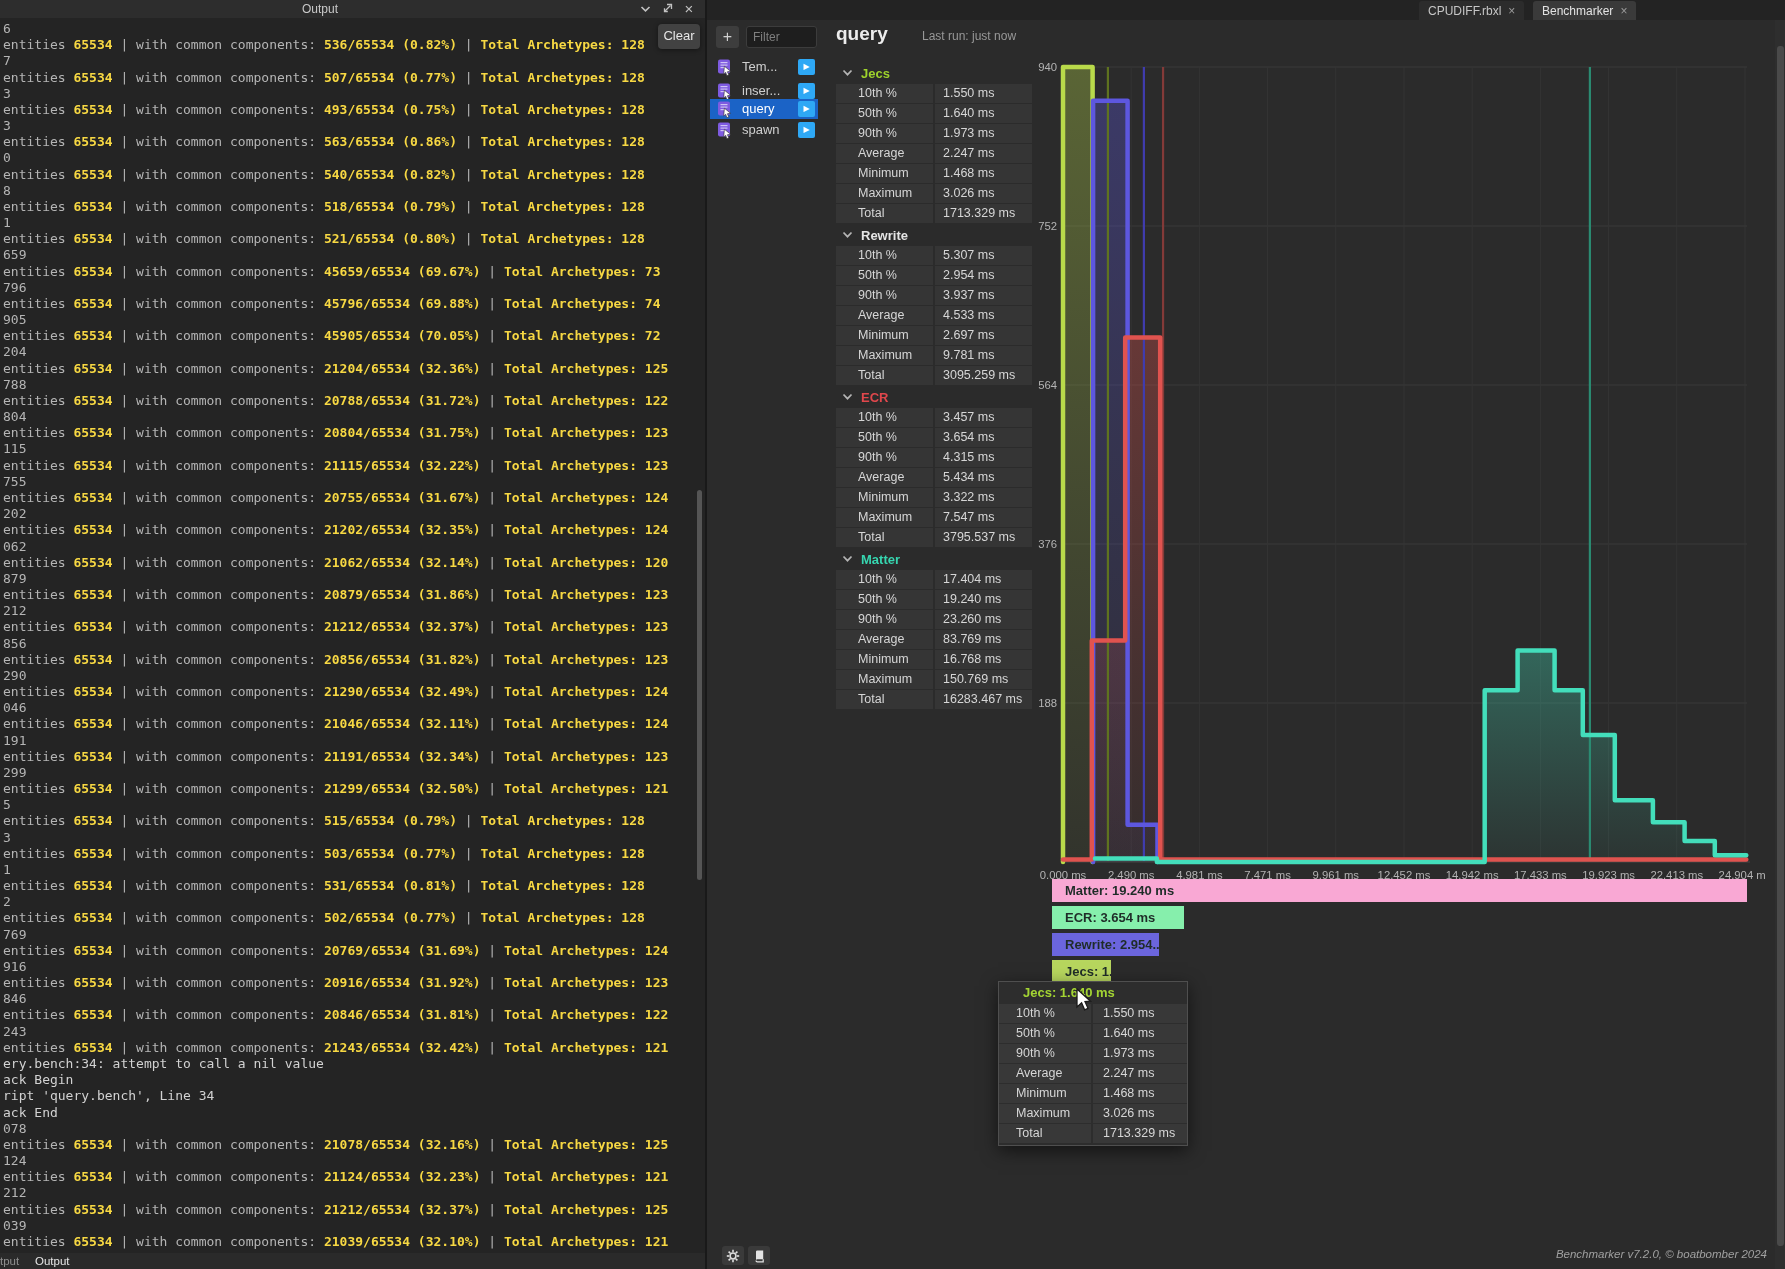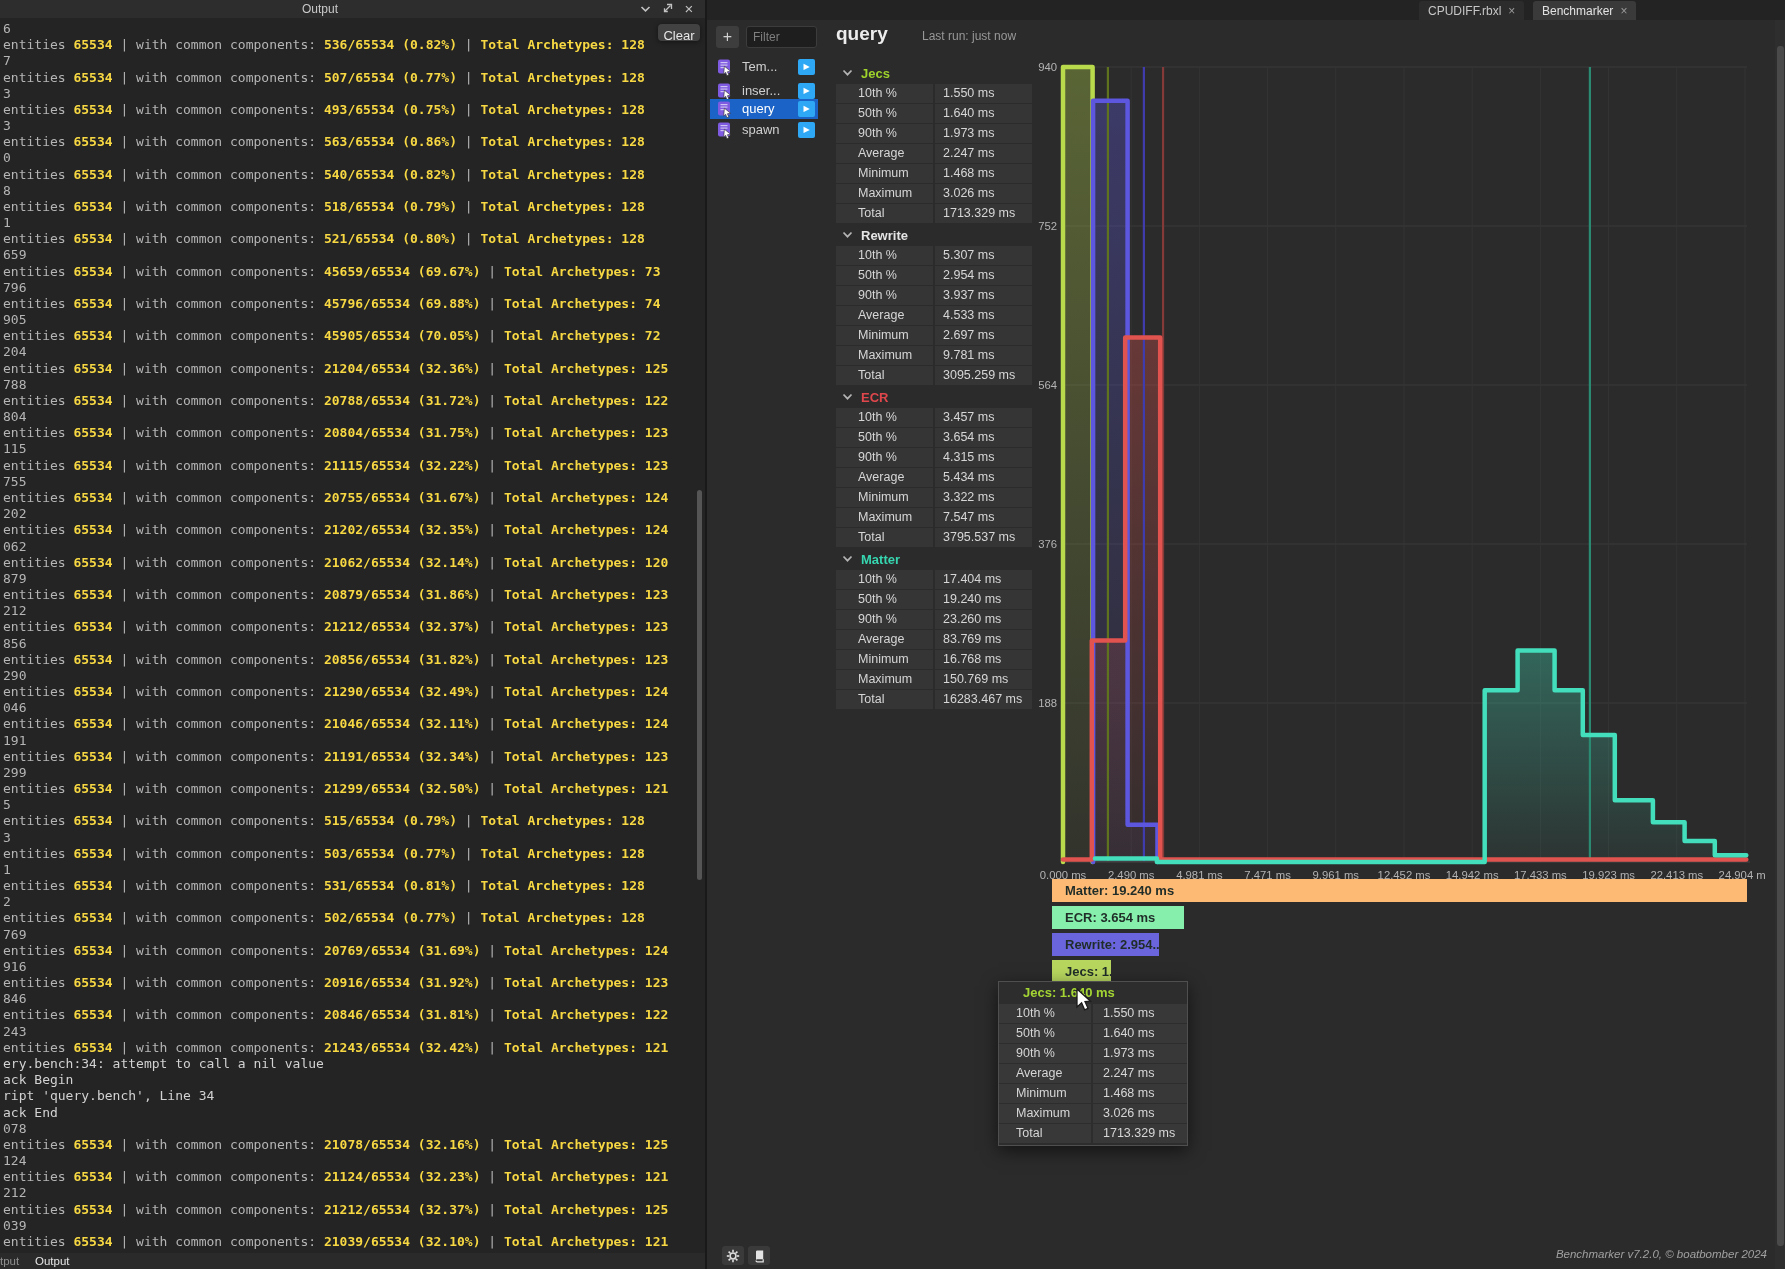--- a/index.html
+++ b/index.html
@@ -9,21 +9,21 @@
   
   .output-panel{position:absolute;left:0;top:0;width:705px;height:1253px;background:#242424;}
   .output-header{position:absolute;left:0;top:0;width:705px;height:18px;background:#2d2d2d;}
   .output-title{position:absolute;left:0;top:0;width:640px;text-align:center;font-size:12px;color:#c9c9c9;line-height:18px;}
   .win-icons{position:absolute;right:10px;top:0;height:18px;display:flex;gap:10px;align-items:center;}
   .win-icons .wicon{width:12px;height:12px;display:flex;align-items:center;justify-content:center;color:#c2c2c2;font-size:13px;line-height:12px;}
   .log{position:absolute;left:3px;top:21px;width:690px;font-family:"DejaVu Sans Mono","Liberation Mono",monospace;
        font-size:13px;line-height:16.18px;white-space:pre;}
   .logline{height:16.18px;overflow:hidden;}
   .lg{color:#b5b5b5;} .ly{color:#f7d843;font-weight:bold;} .le{color:#d2d2d2;}
-  .clear-btn{position:absolute;left:658px;top:24px;width:42px;height:17px;background:#424242;border-radius:4px;
+  .clear-btn{position:absolute;left:658px;top:24px;width:42px;height:25px;background:#424242;border-radius:4px;
        color:#e6e6e6;font-size:13px;text-align:center;line-height:23px;box-shadow:0 1px 5px rgba(0,0,0,.45);z-index:3;}
   .output-scrollbar{position:absolute;left:695px;top:20px;width:9px;height:1230px;}
   .output-scrollbar .thumb{position:absolute;left:2px;top:470px;width:5px;height:390px;background:#555;border-radius:3px;}
   .bottom-dock{position:absolute;left:0;top:1253px;width:705px;height:16px;background:#2a2a2a;}
   .dock-tab{position:absolute;top:0;line-height:16px;font-size:11.5px;color:#8f8f8f;}
   .dock-tab.active{color:#e6e6e6;}
 
   
   .divider{position:absolute;left:705px;top:0;width:2px;height:1269px;background:#191919;}
   .right-bg{position:absolute;left:707px;top:0;width:1078px;height:1269px;background:#2b2b2b;}
@@ -379,21 +379,21 @@
       <line x1="113.89575971731449" x2="113.89575971731449" y1="27" y2="821" stroke="#403cae" stroke-width="2.2"></line>
       <line x1="133.065371024735" x2="133.065371024735" y1="27" y2="821" stroke="#833a38" stroke-width="2.2"></line>
       <line x1="559.8904593639576" x2="559.8904593639576" y1="27" y2="821" stroke="#2b8b72" stroke-width="2.2"></line>
       <path d="M 33.0 822.0 L 33.0 822.0 L 33.0 27.0 L 62.6 27.0 L 62.6 27.0 L 62.6 27.0 L 62.6 822.0" fill="none" stroke="#b9da4a" stroke-width="4.5" stroke-linejoin="round" stroke-linecap="round"></path>
       <path d="M 63.1 822.0 L 63.1 822.0 L 63.1 60.8 L 97.6 60.8 L 97.6 60.8 L 97.6 60.8 L 97.6 784.8 L 127.5 784.8 L 127.5 784.8 L 127.5 784.8 L 127.5 822.0" fill="none" stroke="#5d57df" stroke-width="4.5" stroke-linejoin="round" stroke-linecap="round"></path>
       <path d="M 33.0 819.5 L 61.8 819.5 L 61.8 819.5 L 61.8 819.5 L 61.8 600.4 L 95.2 600.4 L 95.2 600.4 L 95.2 600.4 L 95.2 297.6 L 130.2 297.6 L 130.2 297.6 L 130.2 297.6 L 130.2 819.5 L 716.3 819.5 L 716.3 819.5" fill="none" stroke="#e0534f" stroke-width="4.5" stroke-linejoin="round" stroke-linecap="round"></path>
       <path d="M 65.0 818.6 L 126.9 818.6 L 126.9 818.6 L 126.9 818.6 L 126.9 822.0 L 454.7 822.0 L 454.7 822.0 L 454.7 822.0 L 454.7 650.3 L 487.6 650.3 L 487.6 650.3 L 487.6 650.3 L 487.6 610.6 L 524.6 610.6 L 524.6 610.6 L 524.6 610.6 L 524.6 650.3 L 552.8 650.3 L 552.8 650.3 L 552.8 650.3 L 552.8 695.1 L 584.8 695.1 L 584.8 695.1 L 584.8 695.1 L 584.8 760.3 L 622.9 760.3 L 622.9 760.3 L 622.9 760.3 L 622.9 782.3 L 654.6 782.3 L 654.6 782.3 L 654.6 782.3 L 654.6 800.9 L 684.8 800.9 L 684.8 800.9 L 684.8 800.9 L 684.8 815.2 L 716.3 815.2 L 716.3 815.2" fill="none" stroke="#43debb" stroke-width="4.5" stroke-linejoin="round" stroke-linecap="round"></path>
     </svg>
 
   <div id="median-bars">
-      <div class="mbar" style="top:879px;width:695px;background:#fdba74;">Matter: 19.240 ms</div>
+      <div class="mbar" style="top:879px;width:695px;background:#f9a8d4;">Matter: 19.240 ms</div>
       <div class="mbar" style="top:906px;width:132px;background:#86efac;">ECR: 3.654 ms</div>
       <div class="mbar" style="top:933px;width:107px;background:#6b65dd;">Rewrite: 2.954...</div>
       <div class="mbar" style="top:960px;width:59px;background:#b7d65e;">Jecs: 1.640 ms</div>
     </div>
 
   <div class="tooltip" id="tooltip">
     <div class="tt-header" style="color: rgb(163, 212, 51);">Jecs: 1.640 ms</div>
     <div id="tt-rows">
         <div class="tt-row">
           <div class="lab">10th %</div>

